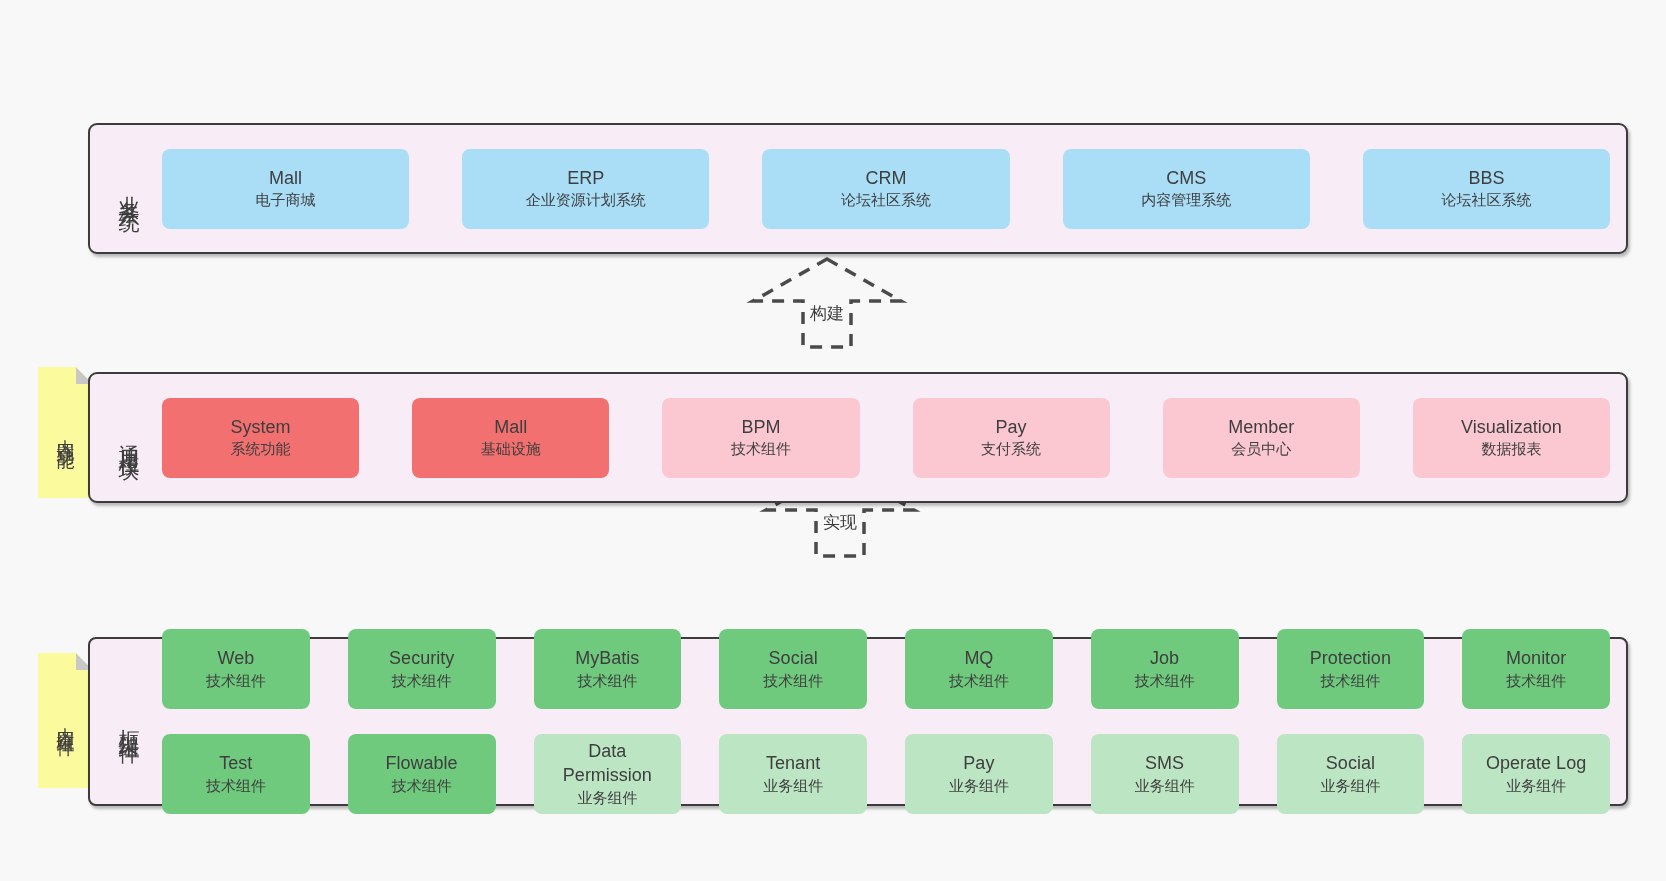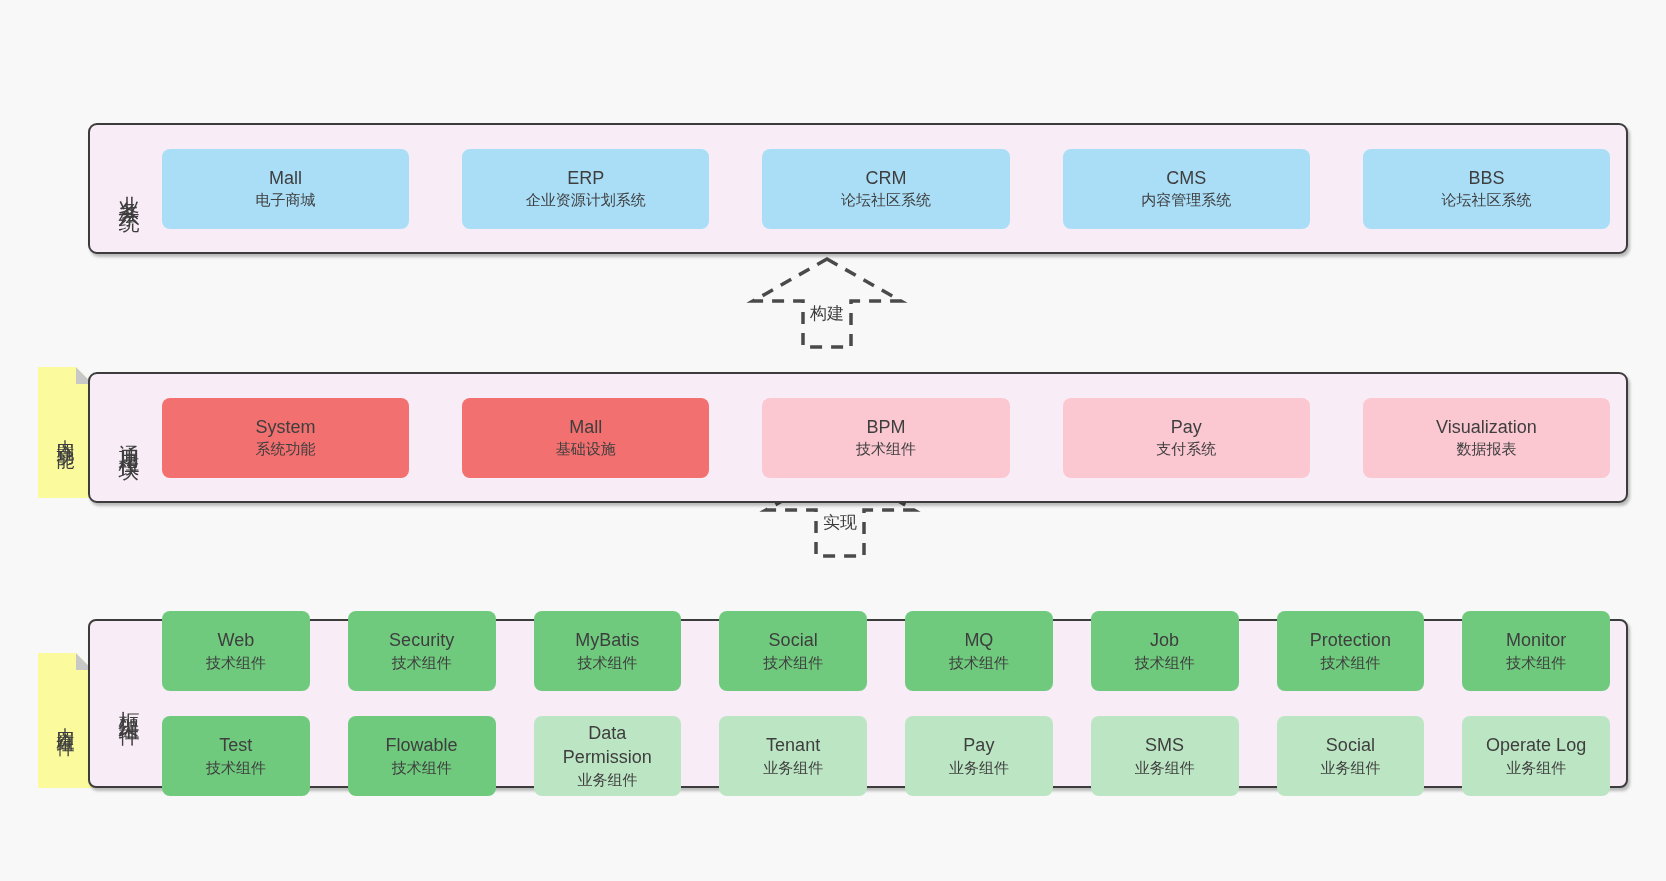--- a/index.html
+++ b/index.html
@@ -19,21 +19,21 @@
   .layer{
     position:absolute; left:88px; width:1540px;
     background:var(--container-bg);
     border:2px solid var(--container-border); border-radius:9px;
     box-shadow:2px 3px 3px rgba(0,0,0,0.25);
     display:flex; align-items:center;
     padding:0 16px 0 16px; z-index:2;
   }
   #layer-business{top:123px;height:131px;}
   #layer-modules{top:372px;height:131px;}
-  #layer-components{top:619px;height:169px;border-radius:8px;}
+  #layer-components{top:637px;height:169px;border-radius:8px;}
   .v-label{
     writing-mode:vertical-rl; text-orientation:upright;
     font-size:21px; letter-spacing:5px; line-height:1;
     color:var(--text); flex:none; width:34px; text-align:center;
   }
   .box-row{flex:1; display:flex; gap:53px; margin-left:22px;}
   .grid8{flex:1; display:grid; grid-template-columns:repeat(8,1fr);
          column-gap:38px; row-gap:25px; margin-left:22px;}
   .box{
     height:80px; border-radius:8px;
@@ -127,20 +127,24 @@
     </div>
     <div class="box pink">
       <div class="box-title">BPM</div>
       <div class="box-sub">技术组件</div>
     </div>
     <div class="box pink">
       <div class="box-title">Pay</div>
       <div class="box-sub">支付系统</div>
     </div>
     <div class="box pink">
+      <div class="box-title">Member</div>
+      <div class="box-sub">会员中心</div>
+    </div>
+    <div class="box pink">
       <div class="box-title">Visualization</div>
       <div class="box-sub">数据报表</div>
     </div>
   </div>
 </div>
 
 <div class="arrow" id="arrow-implement">
   <svg viewBox="0 0 164 96">
     <polygon points="82,4 156,46 106,46 106,92 58,92 58,46 8,46" fill="none" stroke="var(--arrow-stroke)" stroke-width="3.5" stroke-dasharray="12 9"></polygon>
   </svg>

